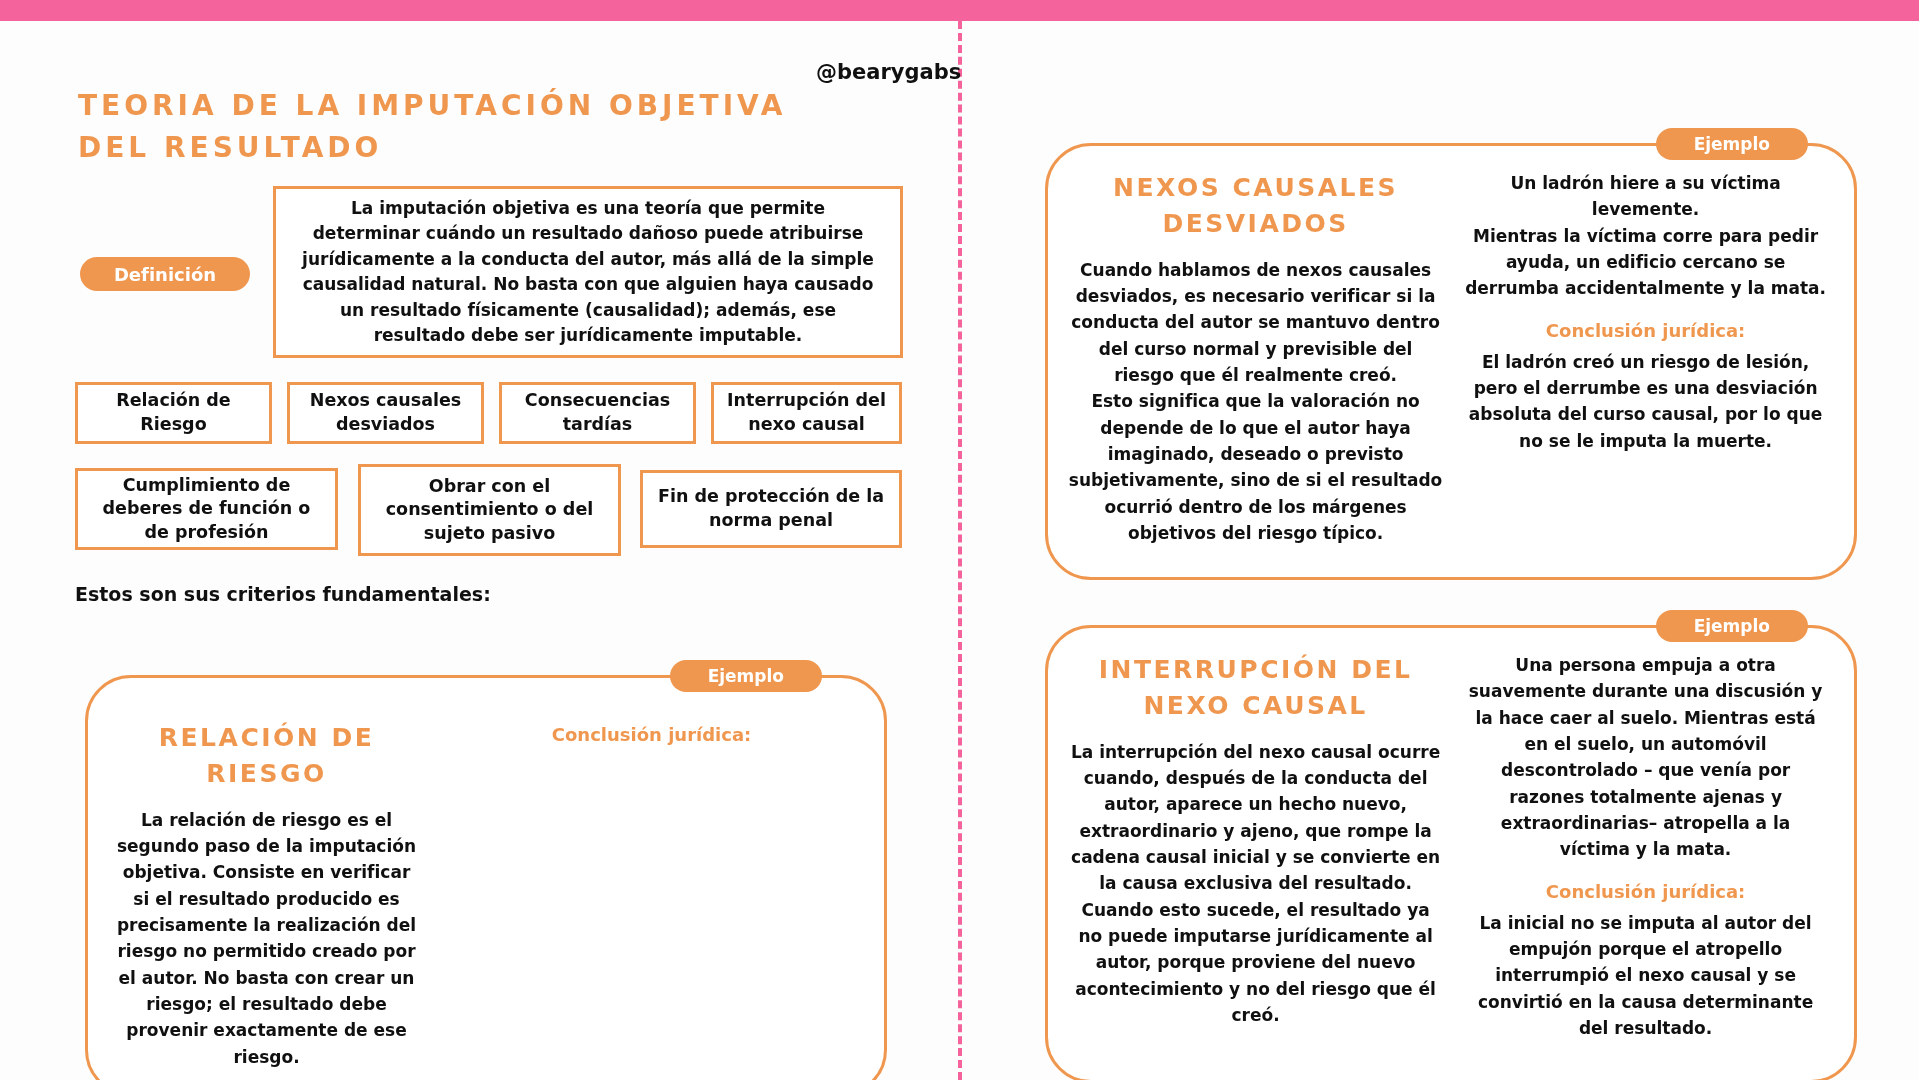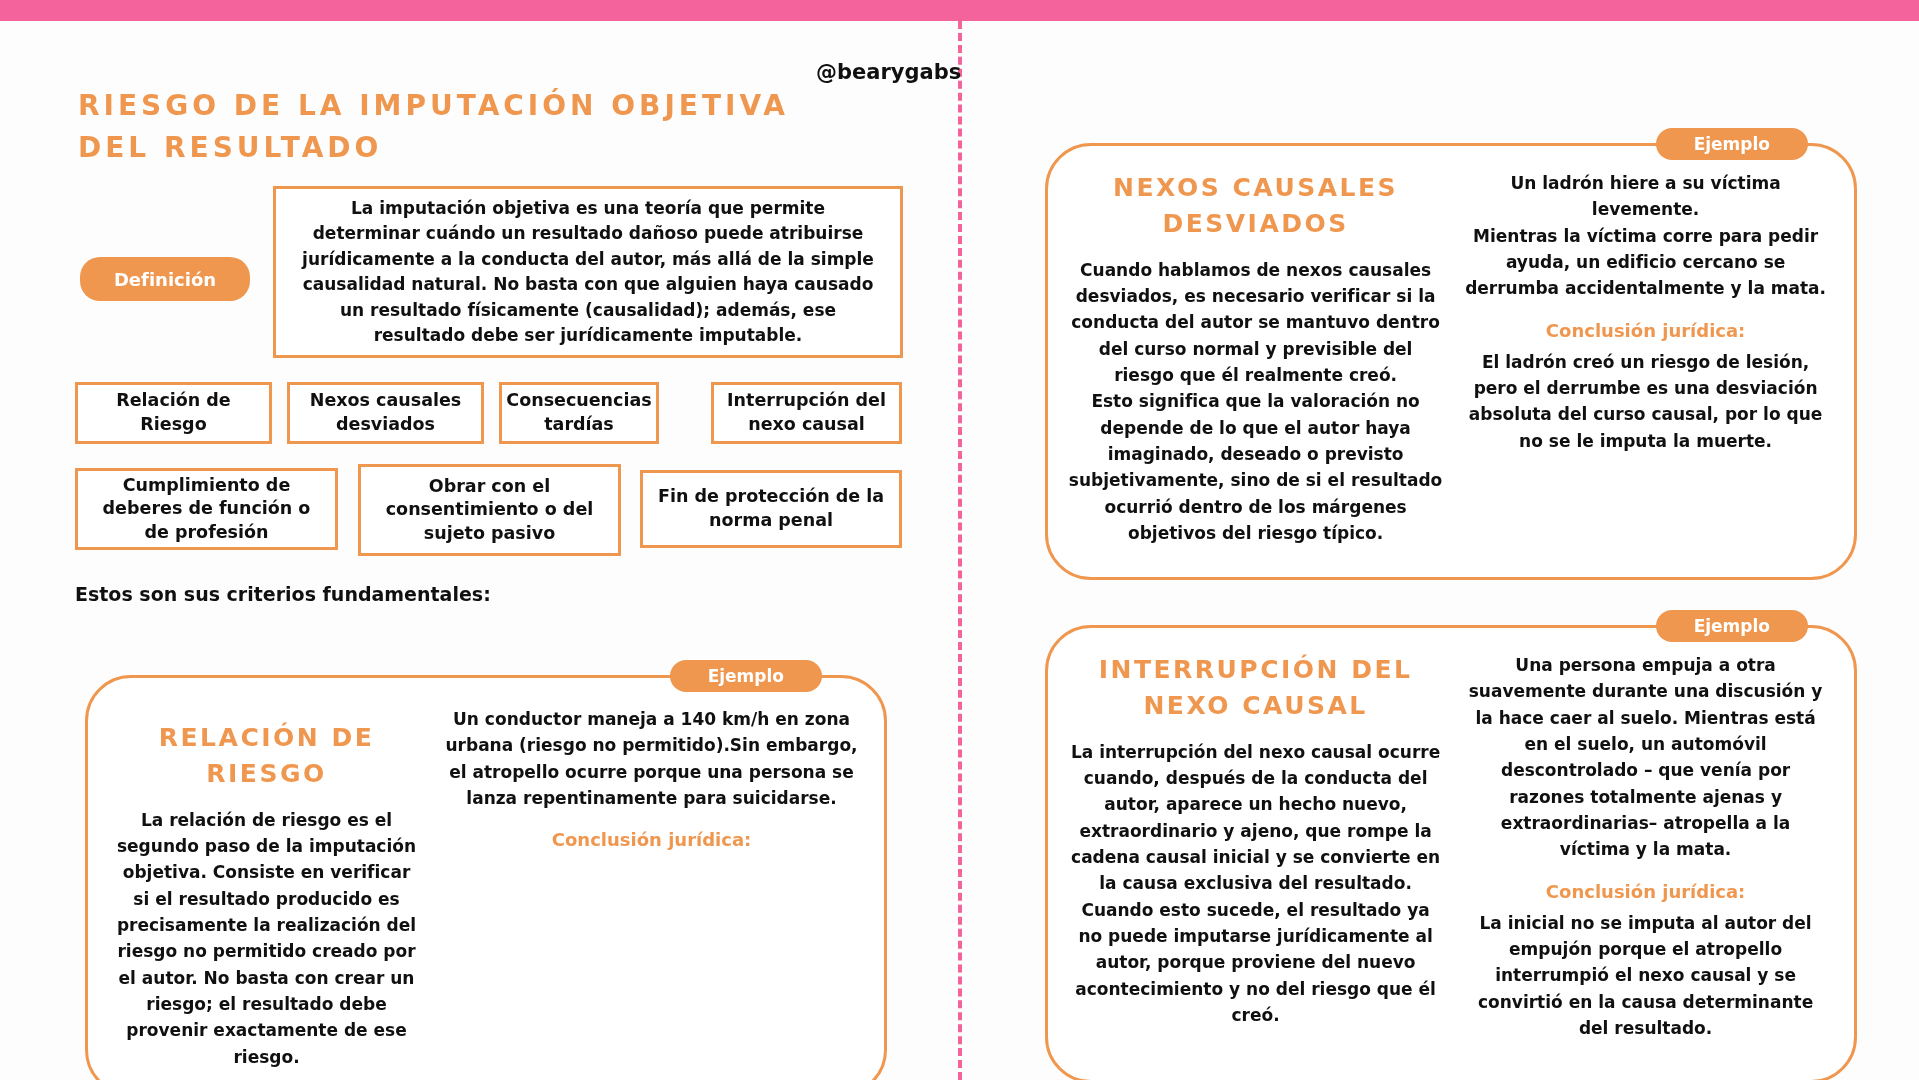--- a/index.html
+++ b/index.html
@@ -15,38 +15,38 @@
     background: #fdfdfd; color: var(--ink); font-weight: bold; overflow: hidden;
   }
   .topbar { position: absolute; left: 0; top: 0; width: 100%; height: 21px; background: var(--pink); }
   .divider { position: absolute; left: 958px; top: 21px; bottom: 0; width: 0; border-left: 4px dashed var(--pink); }
   .handle { position: absolute; left: 816px; top: 60px; font-size: 21px; }
   .title {
     position: absolute; left: 78px; top: 85px; color: var(--orange);
     font-size: 28px; letter-spacing: 4px; line-height: 1.5;
   }
   .def-pill {
-    position: absolute; left: 80px; top: 257px; width: 170px; height: 44px;
+    position: absolute; left: 80px; top: 257px; width: 170px; height: 34px;
     background: var(--orange); color: #ffffff; border-radius: 20px;
     display: flex; align-items: center; justify-content: center; font-size: 18px;
   }
   .def-box {
     position: absolute; left: 273px; top: 186px; width: 630px; height: 172px;
     border: 3px solid var(--orange); background: #ffffff;
     display: flex; align-items: center; justify-content: center;
     text-align: center; font-size: 17px; line-height: 1.5; padding: 8px 20px;
   }
   .crit {
     position: absolute; border: 3px solid var(--orange); background: #ffffff;
     display: flex; align-items: center; justify-content: center;
     text-align: center; font-size: 17.5px; line-height: 1.35; padding: 4px 12px;
   }
   .cb1 { left: 75px;  top: 382px; width: 197px; height: 62px; }
   .cb2 { left: 287px; top: 382px; width: 197px; height: 62px; }
-  .cb3 { left: 499px; top: 382px; width: 160px; height: 62px; }
+  .cb3 { left: 499px; top: 382px; width: 197px; height: 62px; }
   .cb4 { left: 711px; top: 382px; width: 191px; height: 62px; }
   .cb5 { left: 75px;  top: 468px; width: 263px; height: 82px; }
   .cb6 { left: 358px; top: 464px; width: 263px; height: 92px; }
   .cb7 { left: 640px; top: 470px; width: 262px; height: 78px; }
   .caption { position: absolute; left: 75px; top: 583px; font-size: 19px; }
   .card {
     position: absolute; border: 3px solid var(--orange); border-radius: 46px;
     background: #ffffff; display: flex; margin-top: 48px;
   }
   .card .tab {
@@ -77,21 +77,21 @@
 <body>
 
 <div class="canvas">
 
   <div class="topbar"></div>
   <div class="divider"></div>
 
   <div class="handle">@bearygabs</div>
 
   <header class="title">
-    <div>RIESGO DE LA IMPUTACIÓN OBJETIVA</div>
+    <div>TEORIA DE LA IMPUTACIÓN OBJETIVA</div>
     <div>DEL RESULTADO</div>
   </header>
 
   <div class="def-pill">Definición</div>
   <div class="def-box">La imputación objetiva es una teoría que permite determinar cuándo un resultado dañoso puede atribuirse jurídicamente a la conducta del autor, más allá de la simple causalidad natural. No basta con que alguien haya causado un resultado físicamente (causalidad); además, ese resultado debe ser jurídicamente imputable.</div>
 
   <div class="crit cb1">Relación de Riesgo</div>
   <div class="crit cb2">Nexos causales desviados</div>
   <div class="crit cb3">Consecuencias tardías</div>
   <div class="crit cb4">Interrupción del nexo causal</div>
@@ -101,21 +101,20 @@
 
   <div class="caption">Estos son sus criterios fundamentales:</div>
 
   <section class="card card-0">
     <div class="tab">Ejemplo</div>
     <div class="col-a">
       <h2 class="card-heading">RELACIÓN DE RIESGO</h2>
       <p class="card-body">La relación de riesgo es el segundo paso de la imputación objetiva.  Consiste en verificar si el resultado producido es precisamente la realización del riesgo no permitido creado por el autor. No basta con crear un riesgo; el resultado debe provenir exactamente de ese riesgo.</p>
     </div>
     <div class="col-b">
-      <p class="example">Un conductor maneja a 140 km/h en zona urbana (riesgo no permitido).Sin embargo, el atropello ocurre porque una persona se lanza repentinamente para suicidarse.</p>
       <h3 class="concl-label">Conclusión jurídica:</h3>
     </div>
   </section>
 
   <section class="card card-1">
     <div class="tab">Ejemplo</div>
     <div class="col-a">
       <h2 class="card-heading">NEXOS CAUSALES
 DESVIADOS</h2>
       <p class="card-body">Cuando hablamos de nexos causales desviados, es necesario verificar si la conducta del autor se mantuvo dentro del curso normal y previsible del riesgo que él realmente creó.

